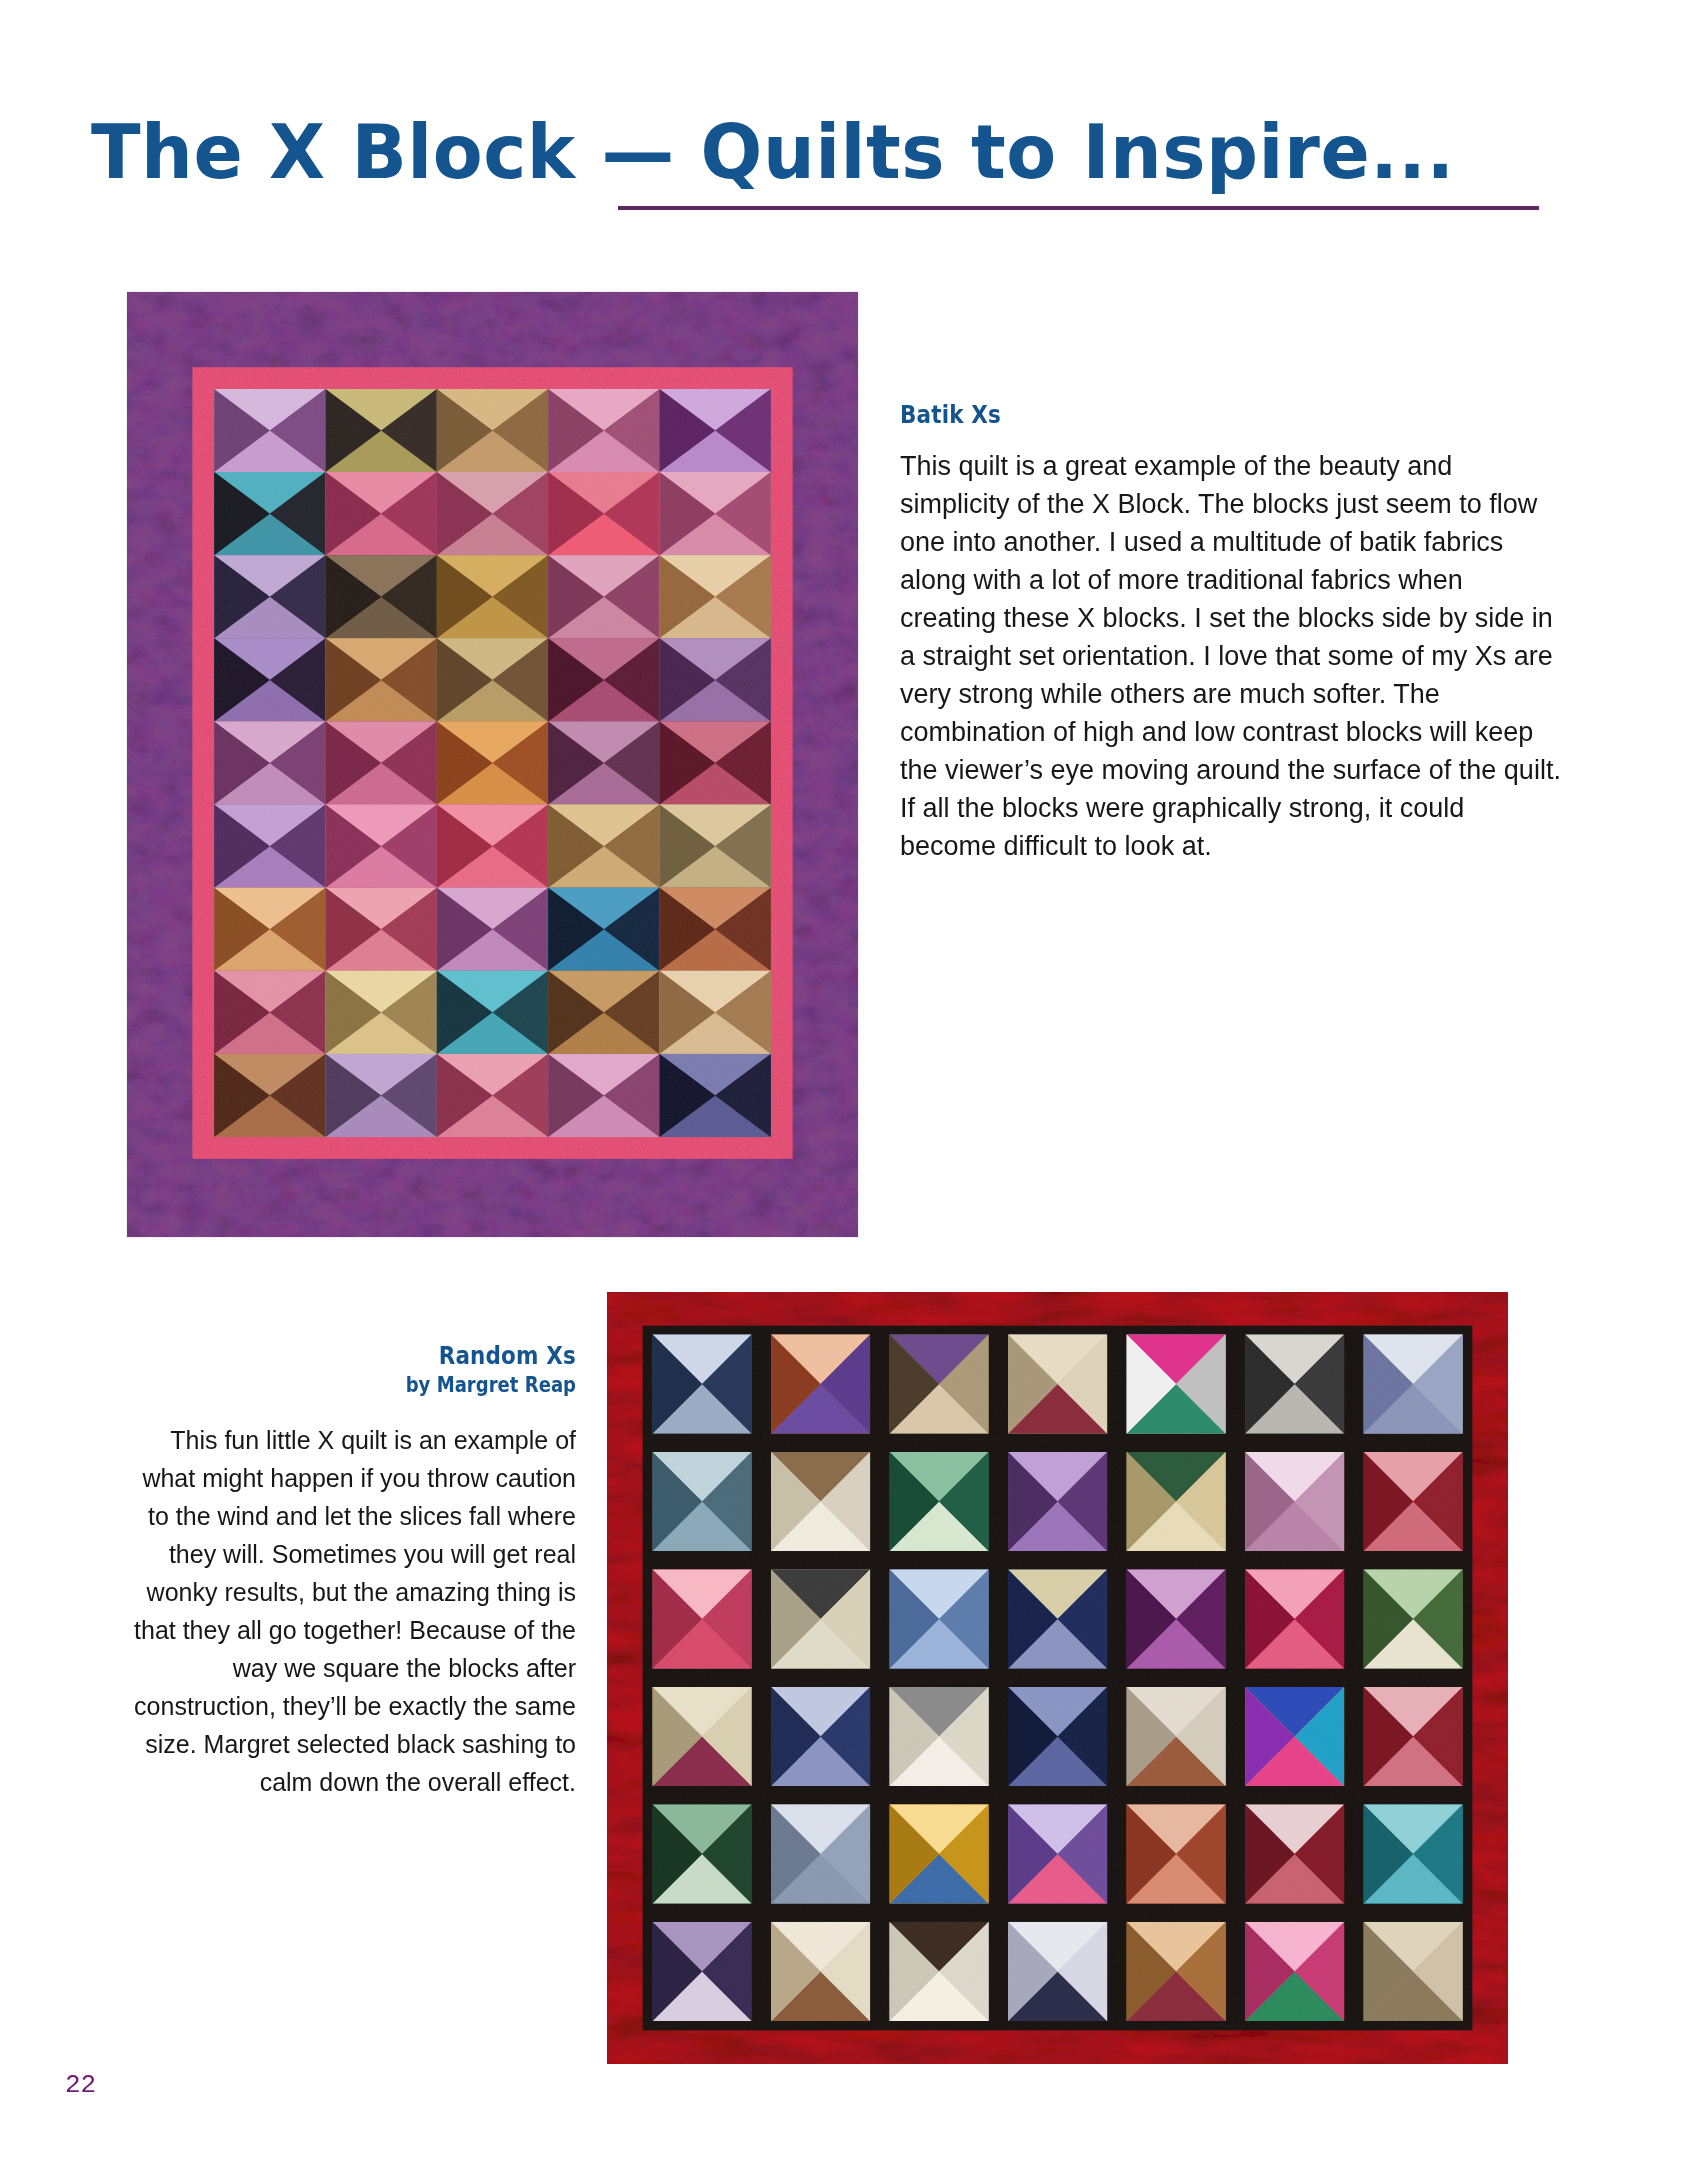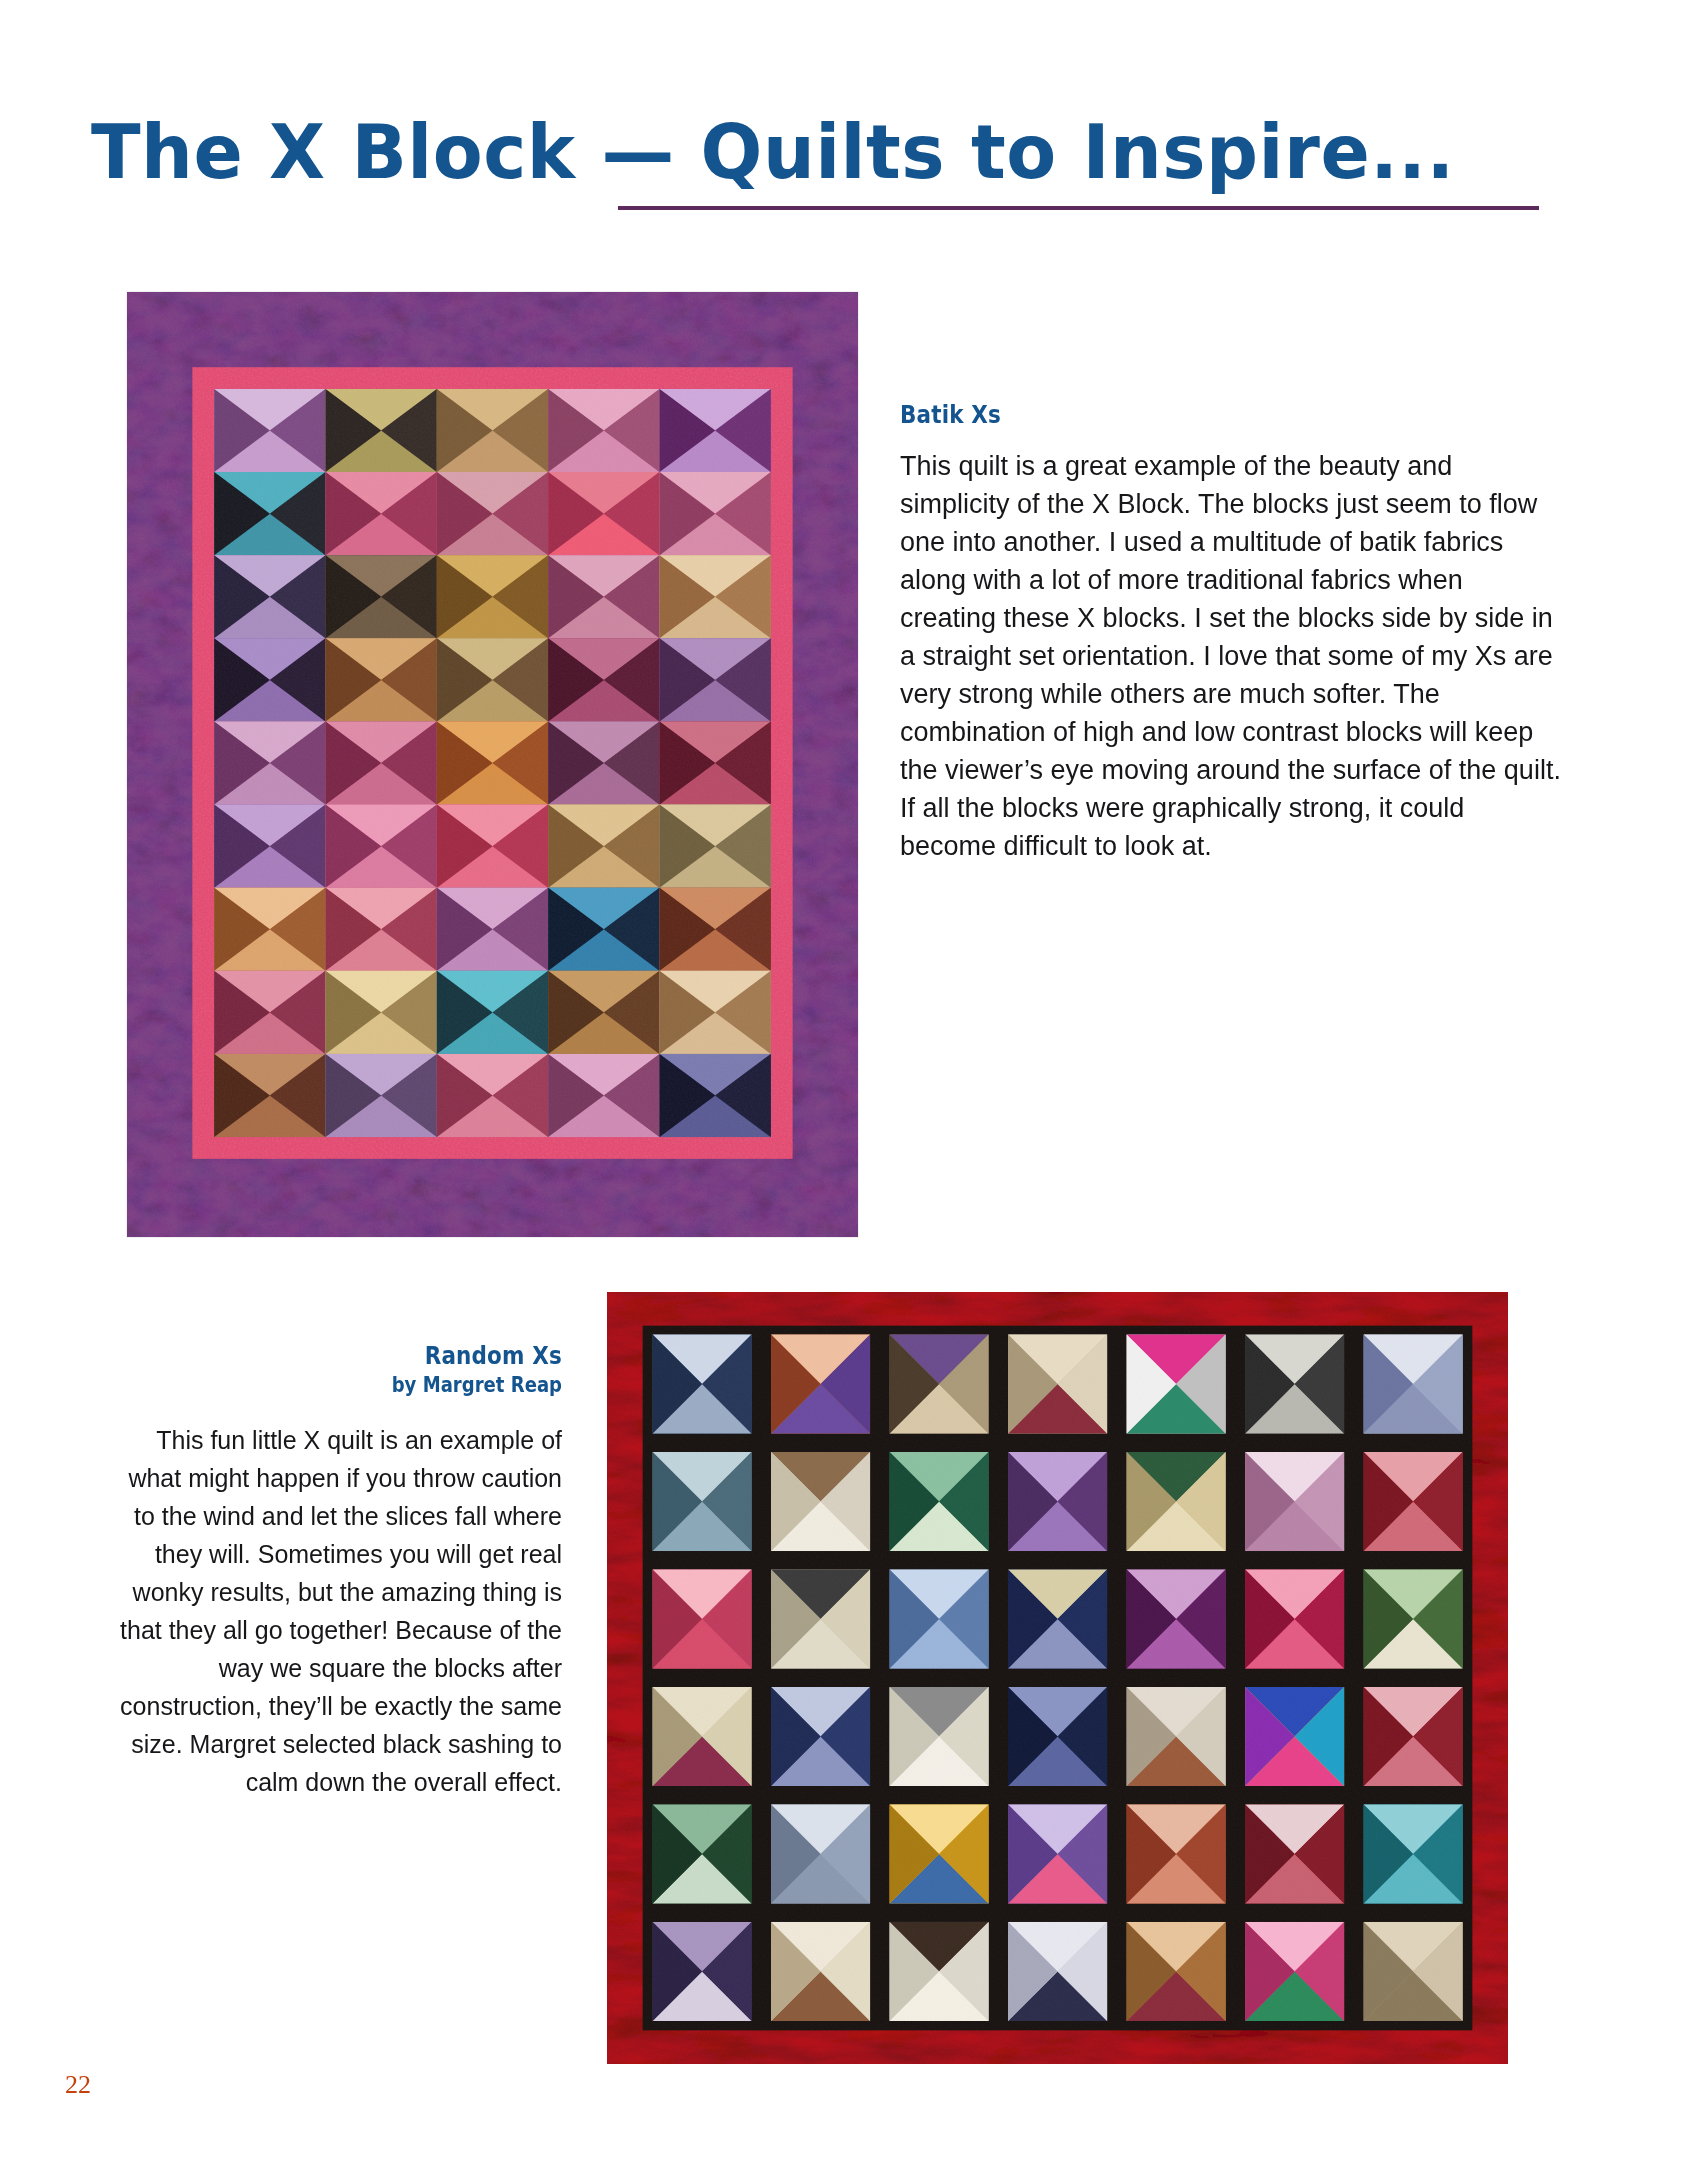--- a/index.html
+++ b/index.html
@@ -84,21 +84,21 @@
     font-size: 27px;
     line-height: 38px;
     color: #17171a;
     margin-top: 17px;
     text-align: left;
   }
 
   
   .col2-text {
     position: absolute;
-    left: 115px;
+    left: 129px;
     top: 1341px;
     width: 447px;
     text-align: right;
   }
   .byline {
     font-family: "DejaVu Sans", sans-serif;
     font-weight: 700;
     font-size: 21px;
     line-height: 28px;
     color: #14548f;
@@ -118,23 +118,23 @@
     top: 1292px;
     width: 901px;
     height: 772px;
   }
 
   
   .page-num {
     position: absolute;
     left: 65px;
     top: 2070px;
-    font-family: Liberation Serif, serif;
+    font-family: Liberation Mono, monospace;
     font-size: 26px;
-    color: #c2410c;
+    color: #701a75;
   }
 
   svg { display: block; }
 </style>
 </head>
 <body>
 
 <div class="page">
 
   <div class="title-wrap">

